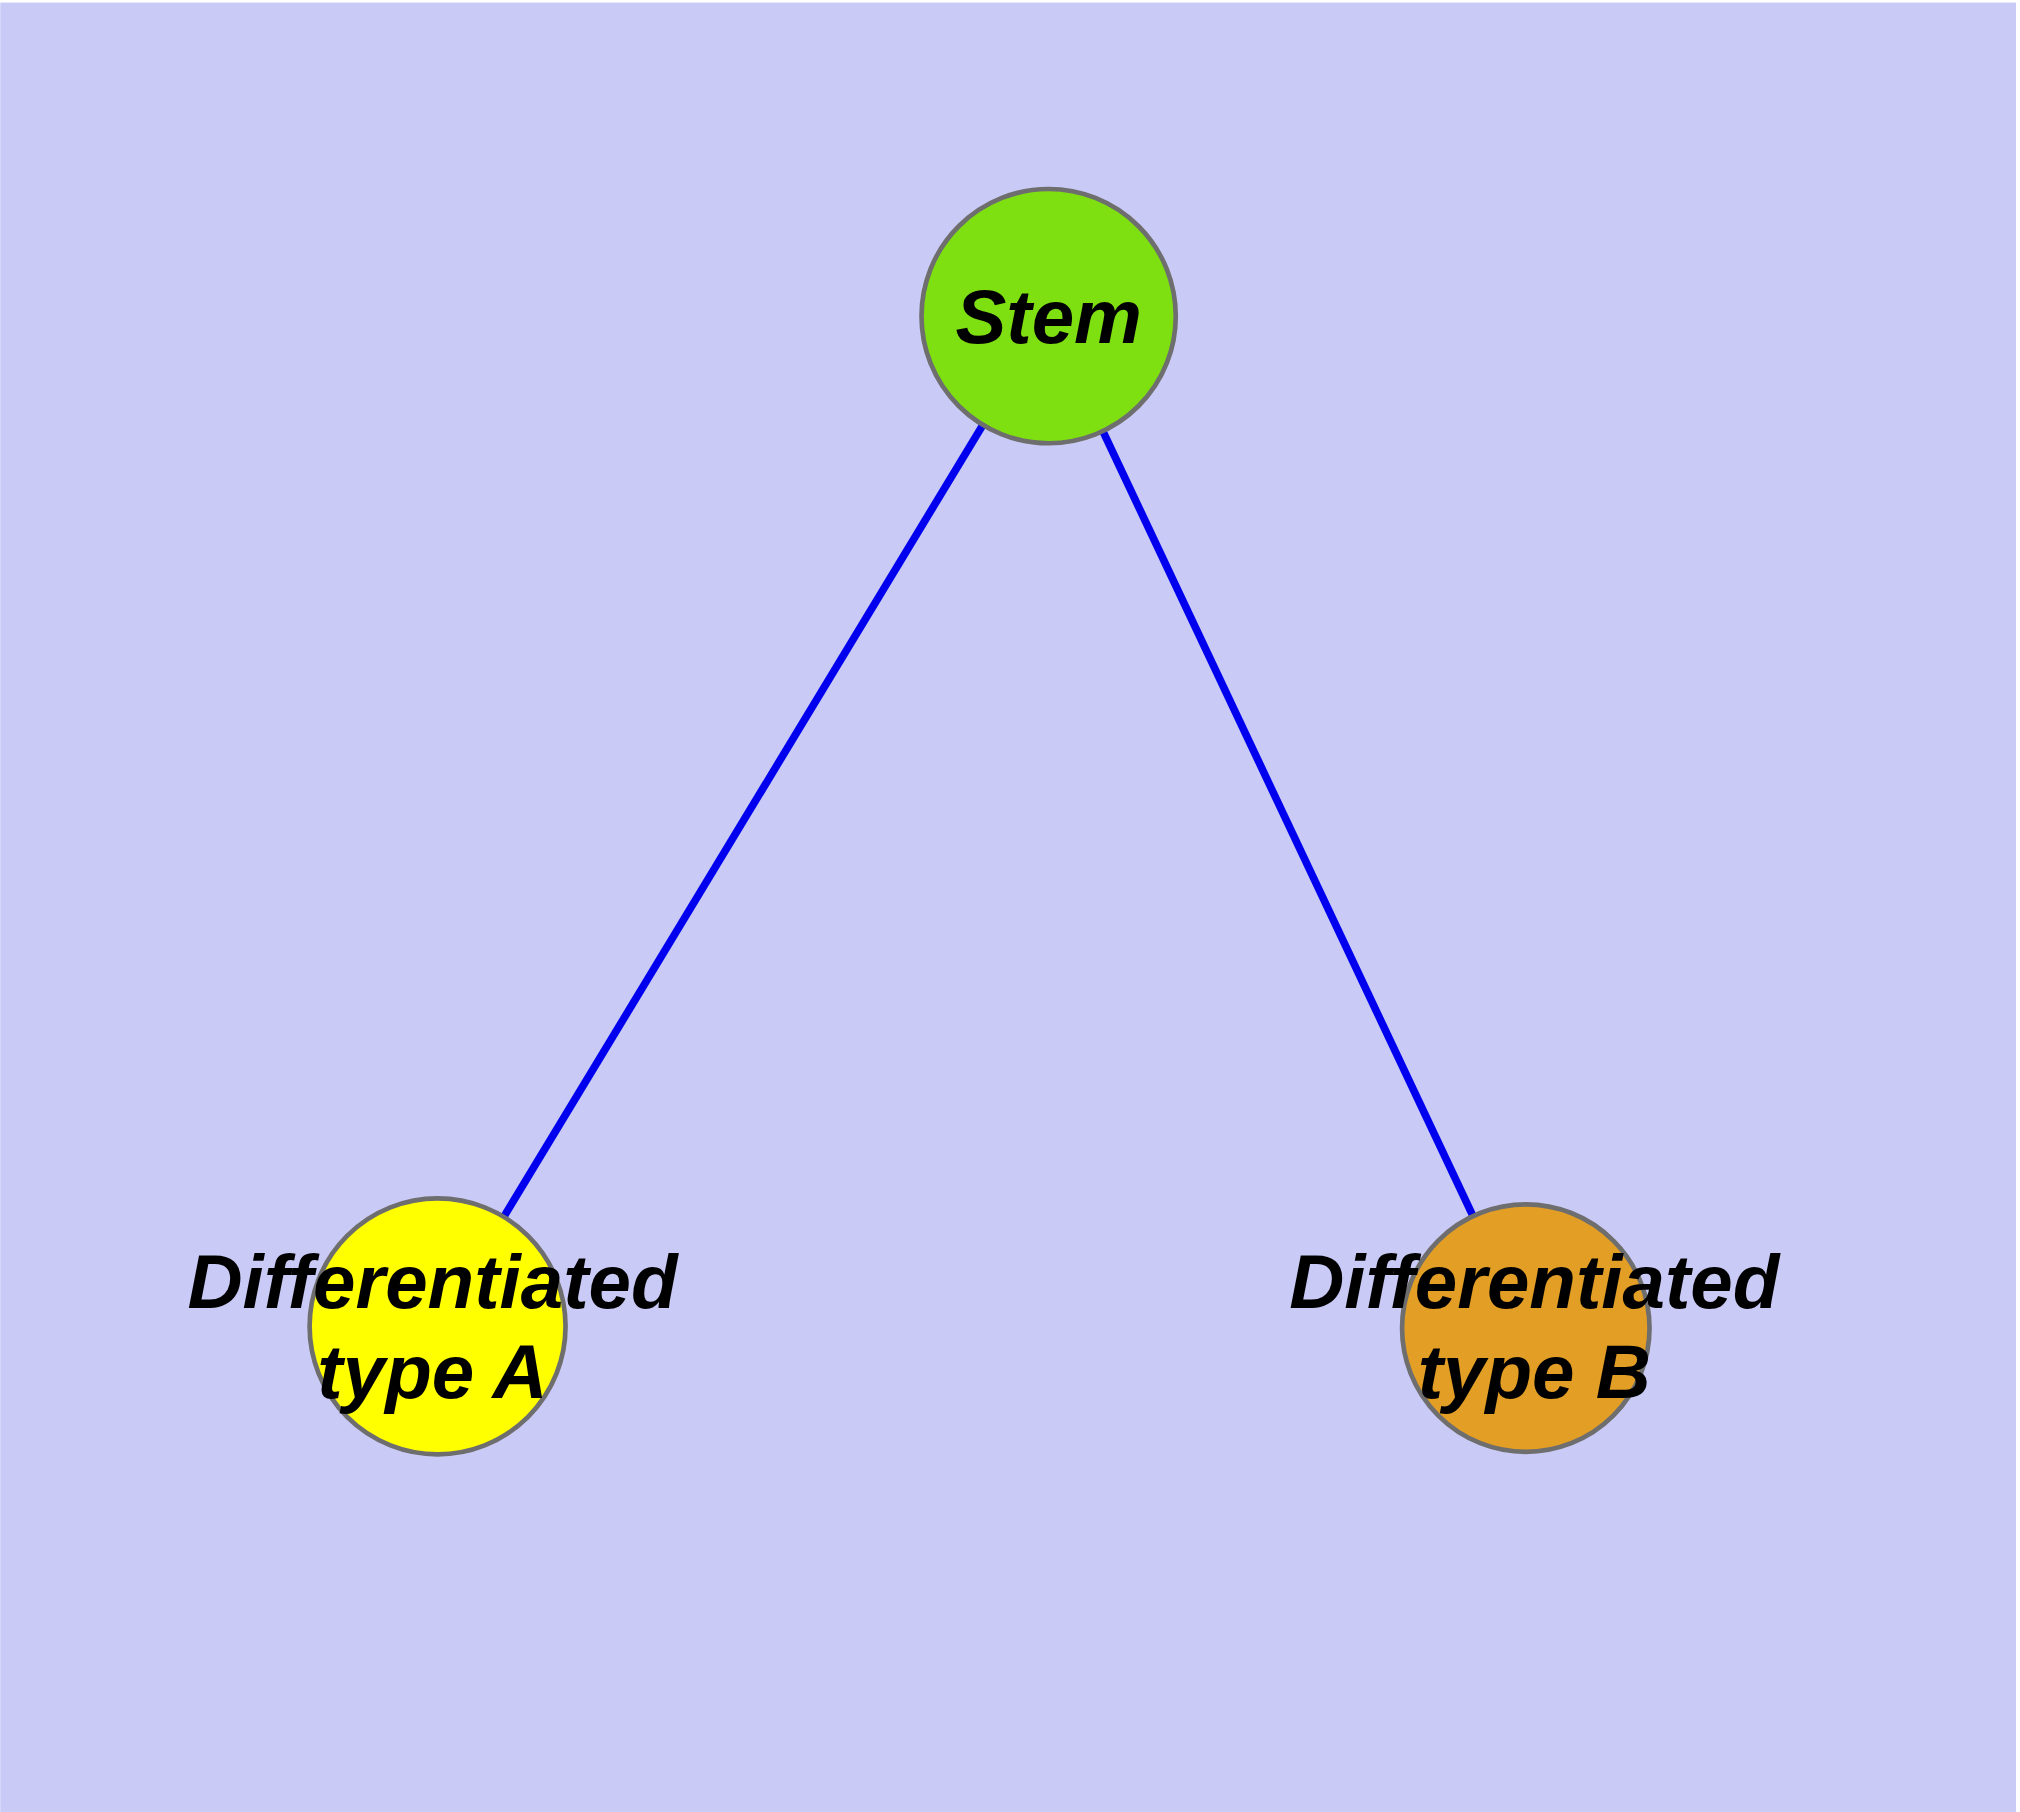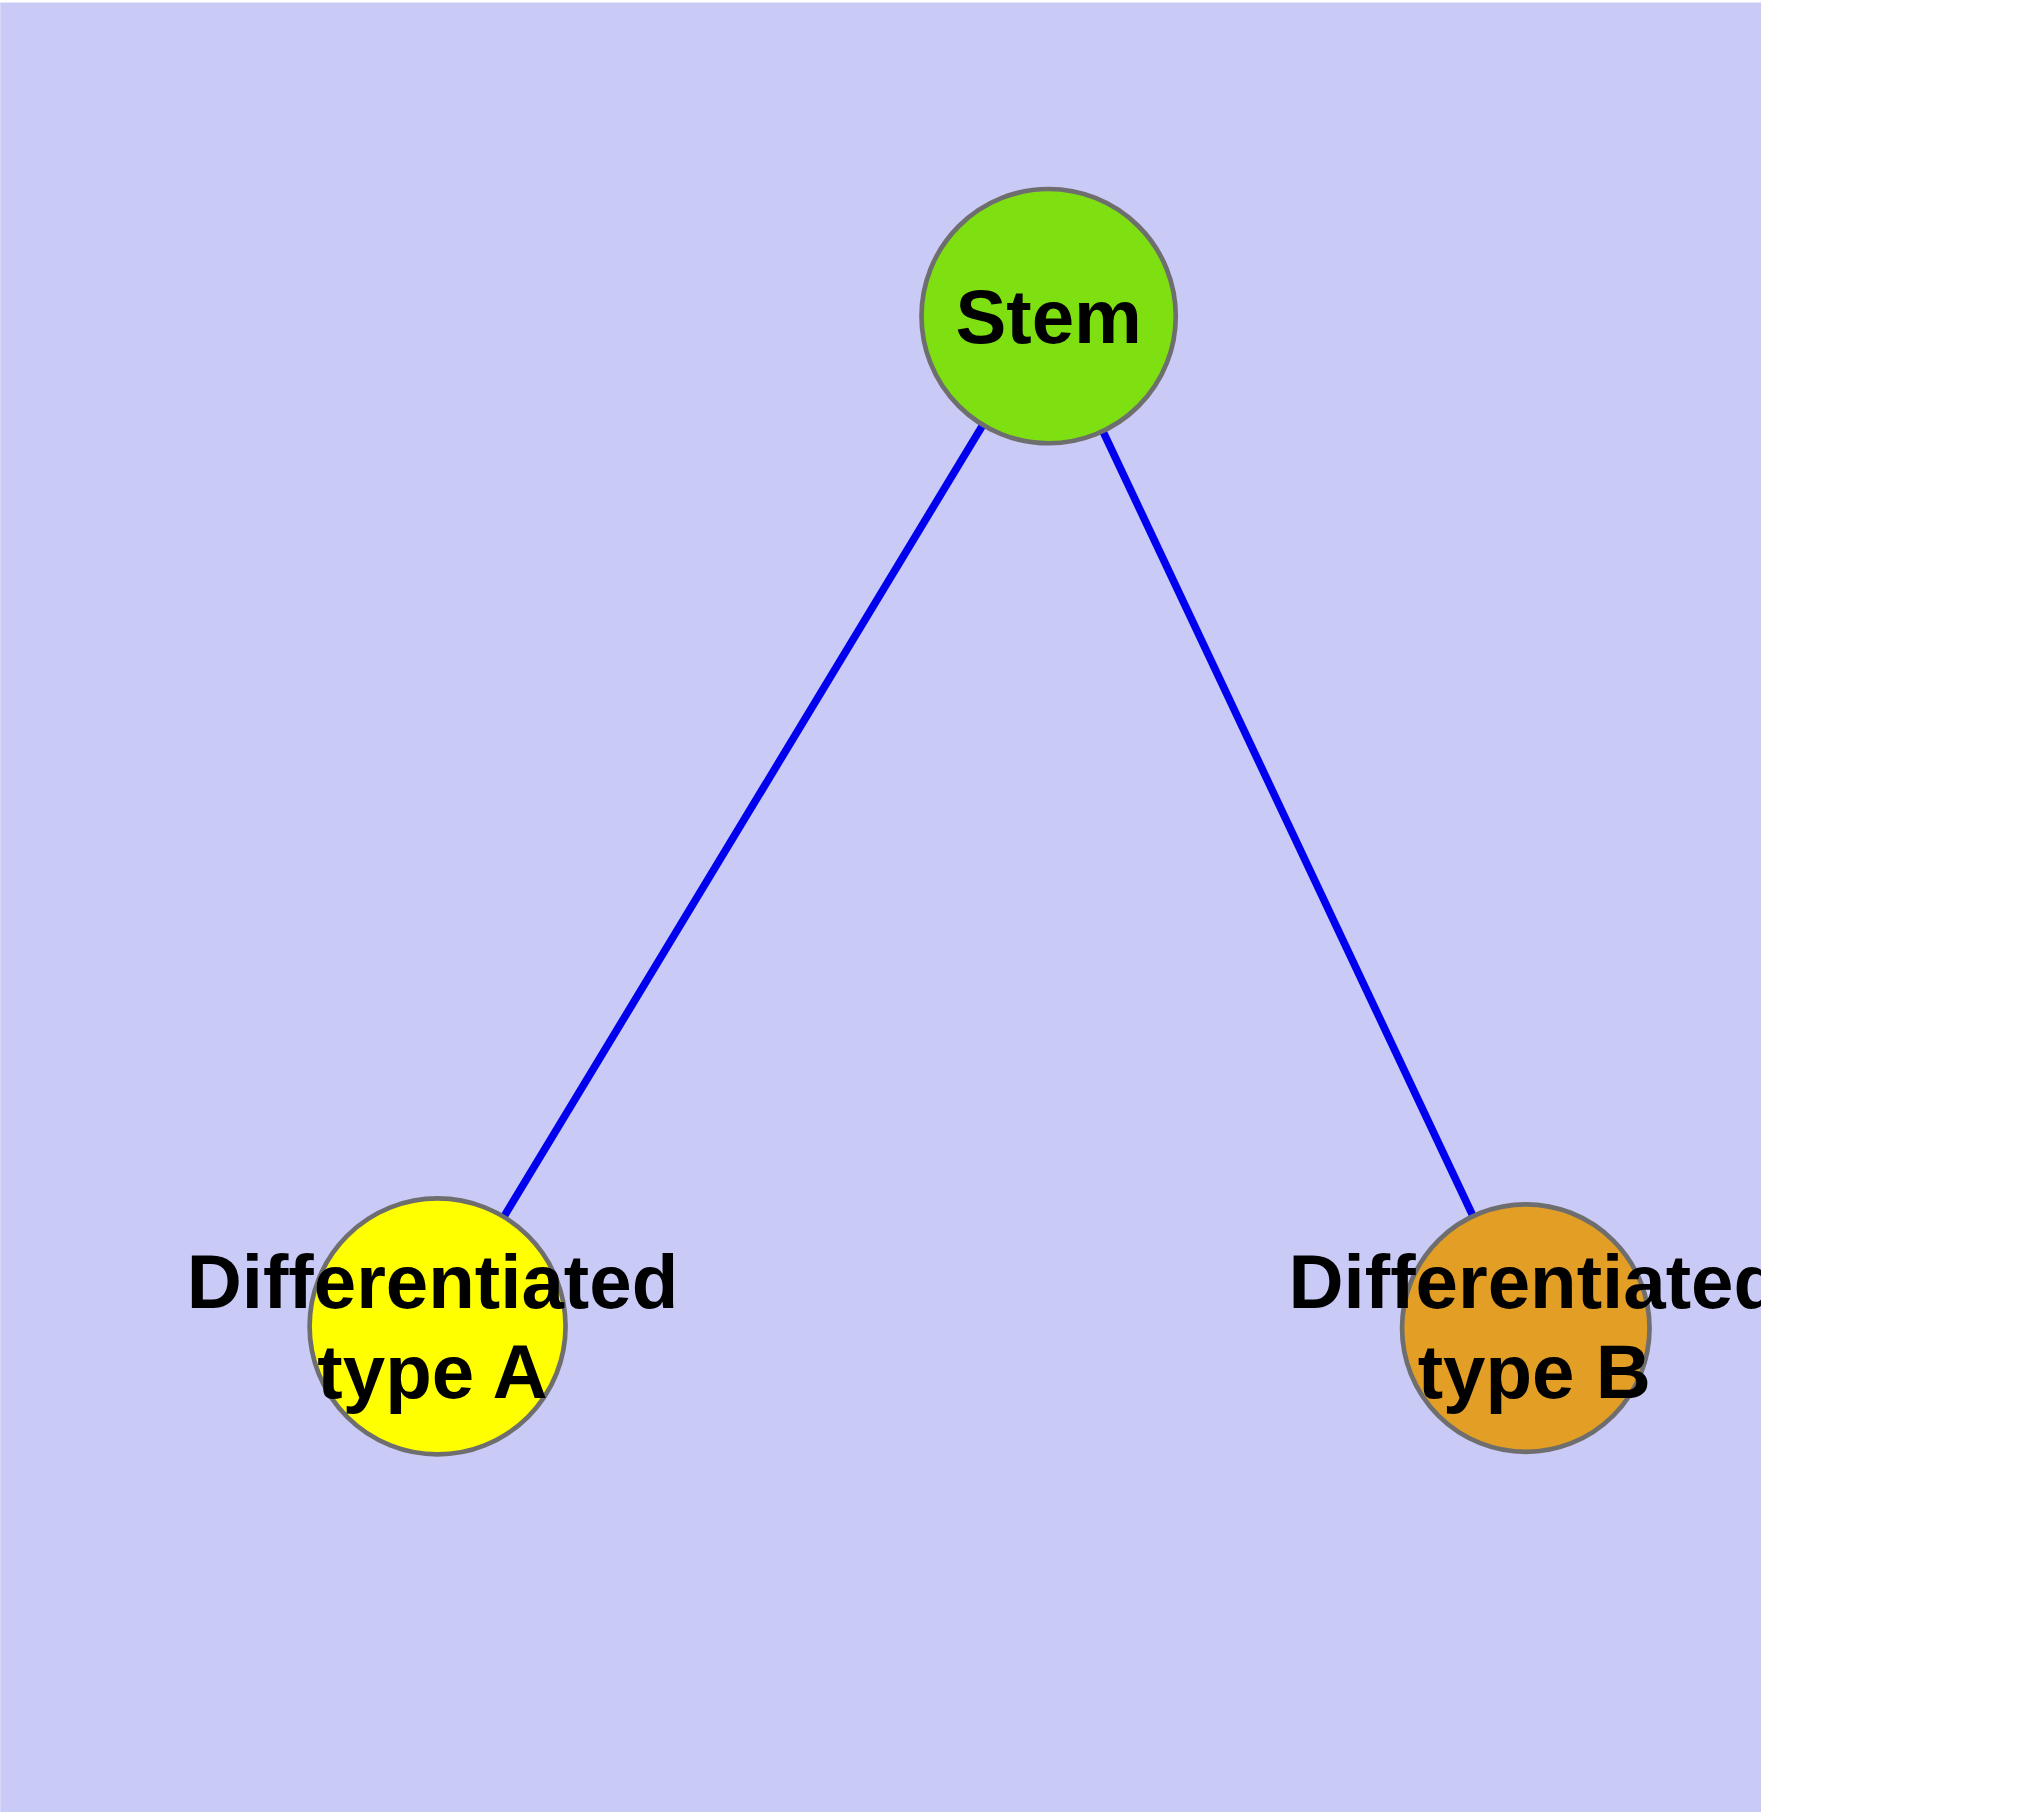--- a/index.html
+++ b/index.html
@@ -2,23 +2,24 @@
 <html style="font-size:13.6px"><head>
 <meta charset="utf-8">
 <style>
   html, body {
     margin: 0;
     padding: 0;
     background: #ffffff;
   }
   .canvas {
     position: relative;
-    width: 1761px;
+    width: 2016px;
     height: 1812px;
     overflow: hidden;
+    font-style: italic;
   }
   svg {
     display: block;
     width: 2021px;
     height: 1812px;
   }
   .node-label {
     font-family: "Liberation Sans", "DejaVu Sans", sans-serif;
     font-weight: bold;
     font-size: 90px;

